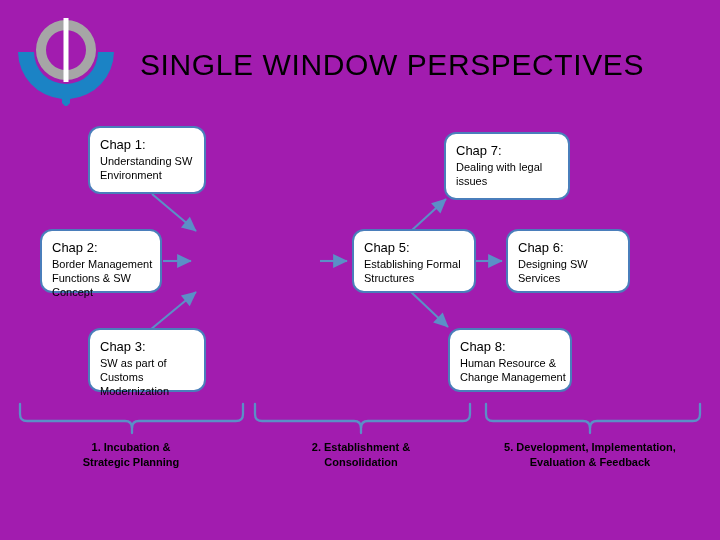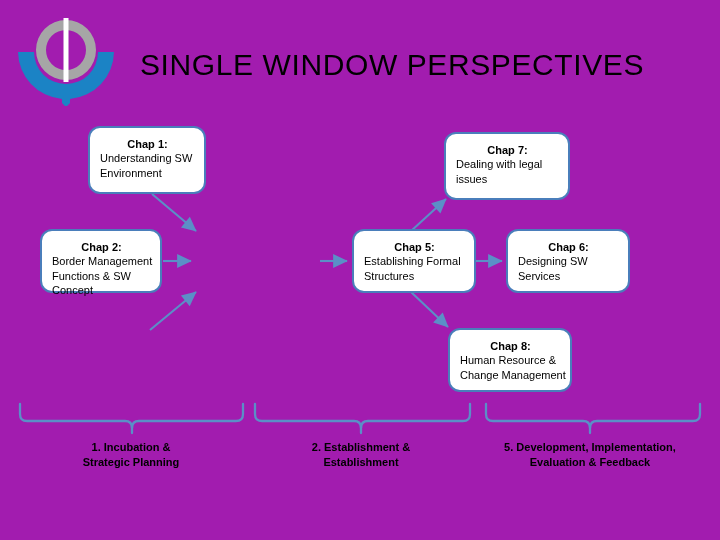--- a/index.html
+++ b/index.html
@@ -60,25 +60,24 @@
   .chapbox {
     position: absolute;
     box-sizing: border-box;
     border: 2px solid #4A7EBB;
     border-radius: 12px;
     background: #ffffff;
     padding: 9px 9px 6px 10px;
     line-height: 1.30;
   }
   .chapbox .hd {
-    font-size: 11px;
-    font-weight: bold;
+    font-size: 13px;
+    font-weight: normal;
     color: #000000;
     white-space: nowrap;
-    text-align: center;
   }
   .chapbox .bd {
     font-size: 11px;
     font-weight: normal;
     color: #000000;
   }
   .chapbox .bd div { white-space: nowrap; }
 
   
   .phase-label {
@@ -165,20 +164,28 @@
 
   <div class="chapbox" style="left:40px; top:229px; width:122px; height:64px;">
     <div class="hd">Chap 2:</div>
     <div class="bd">
       <div>Border Management</div>
       <div>Functions &amp; SW</div>
       <div>Concept</div>
     </div>
   </div>
 
+  <div class="chapbox" style="left:88px; top:328px; width:118px; height:64px;">
+    <div class="hd">Chap 3:</div>
+    <div class="bd">
+      <div>SW as part of</div>
+      <div>Customs</div>
+      <div>Modernization</div>
+    </div>
+  </div>
 
 
   <div class="chapbox" style="left:352px; top:229px; width:124px; height:64px;">
     <div class="hd">Chap 5:</div>
     <div class="bd">
       <div>Establishing Formal</div>
       <div>Structures</div>
     </div>
   </div>
 
@@ -206,21 +213,21 @@
     </div>
   </div>
 
   <div class="phase-label" style="left:31px; top:440px; width:200px;">
     <div>1. Incubation &amp;</div>
     <div>Strategic Planning</div>
   </div>
 
   <div class="phase-label" style="left:261px; top:440px; width:200px;">
     <div>2. Establishment &amp;</div>
-    <div>Establishment</div>
+    <div>Consolidation</div>
   </div>
 
   <div class="phase-label" style="left:460px; top:440px; width:260px;">
     <div>5. Development, Implementation,</div>
     <div>Evaluation &amp; Feedback</div>
   </div>
 
 </div>
 
 </body></html>

